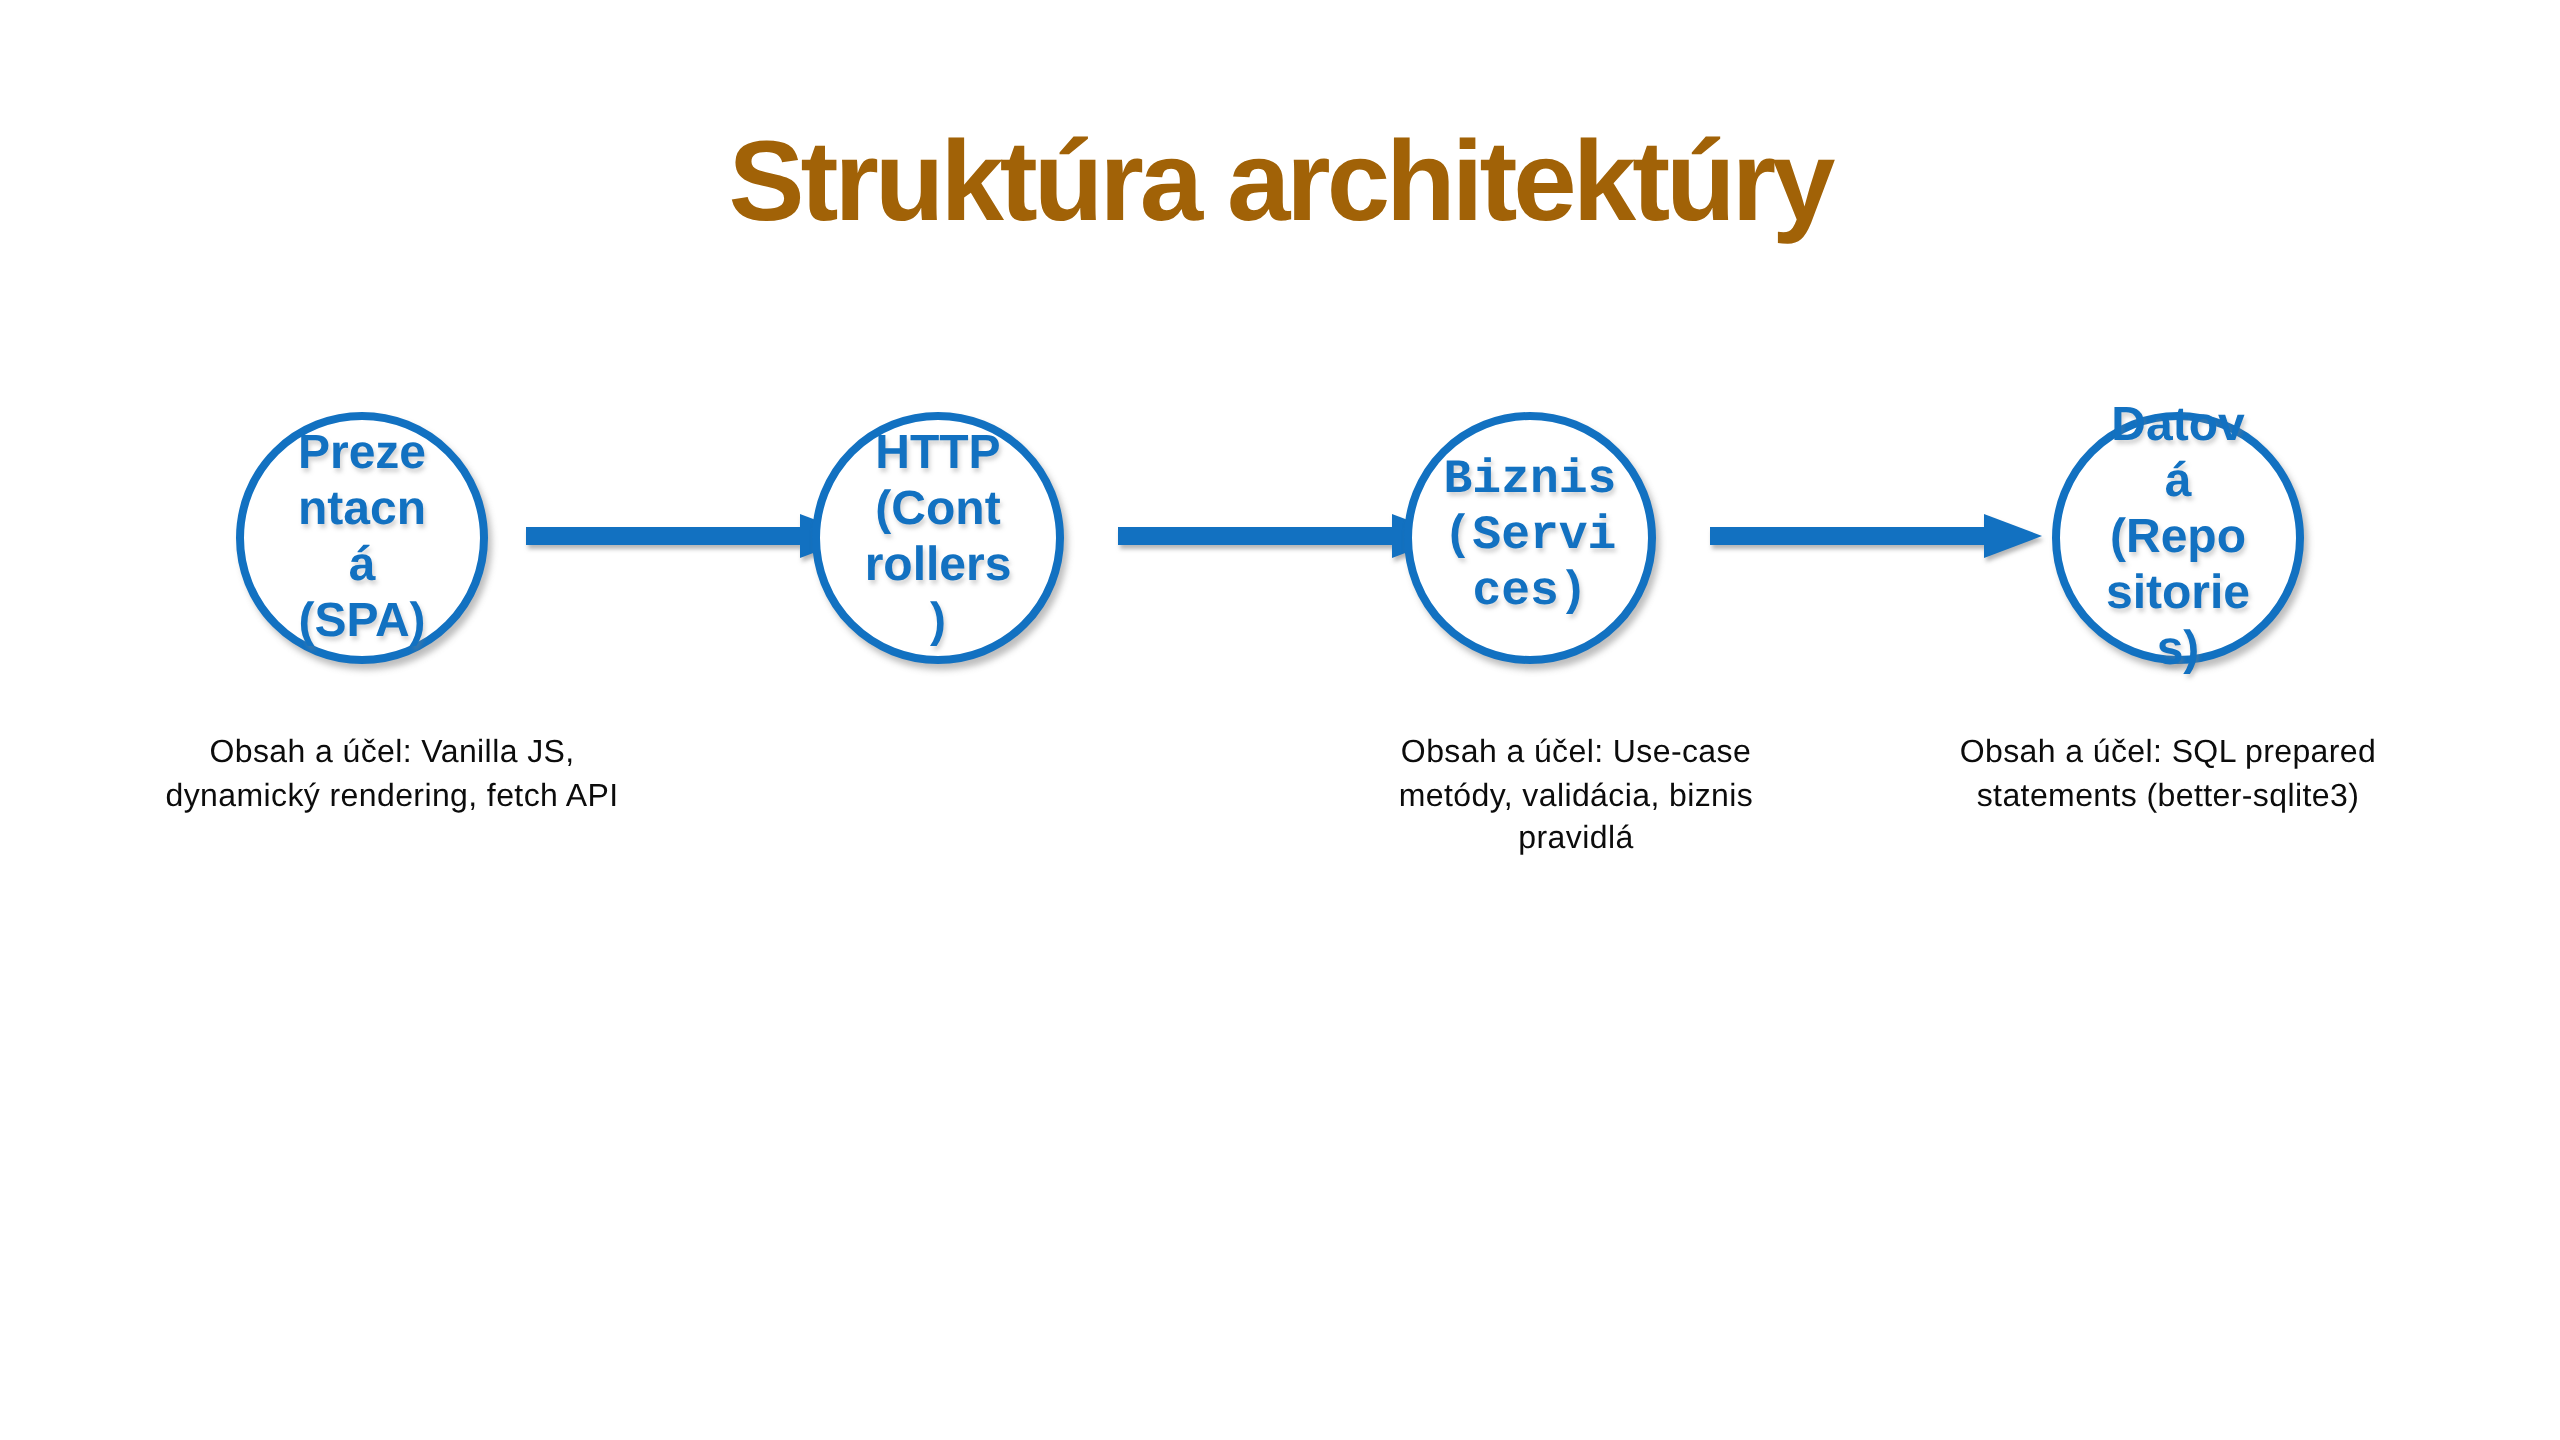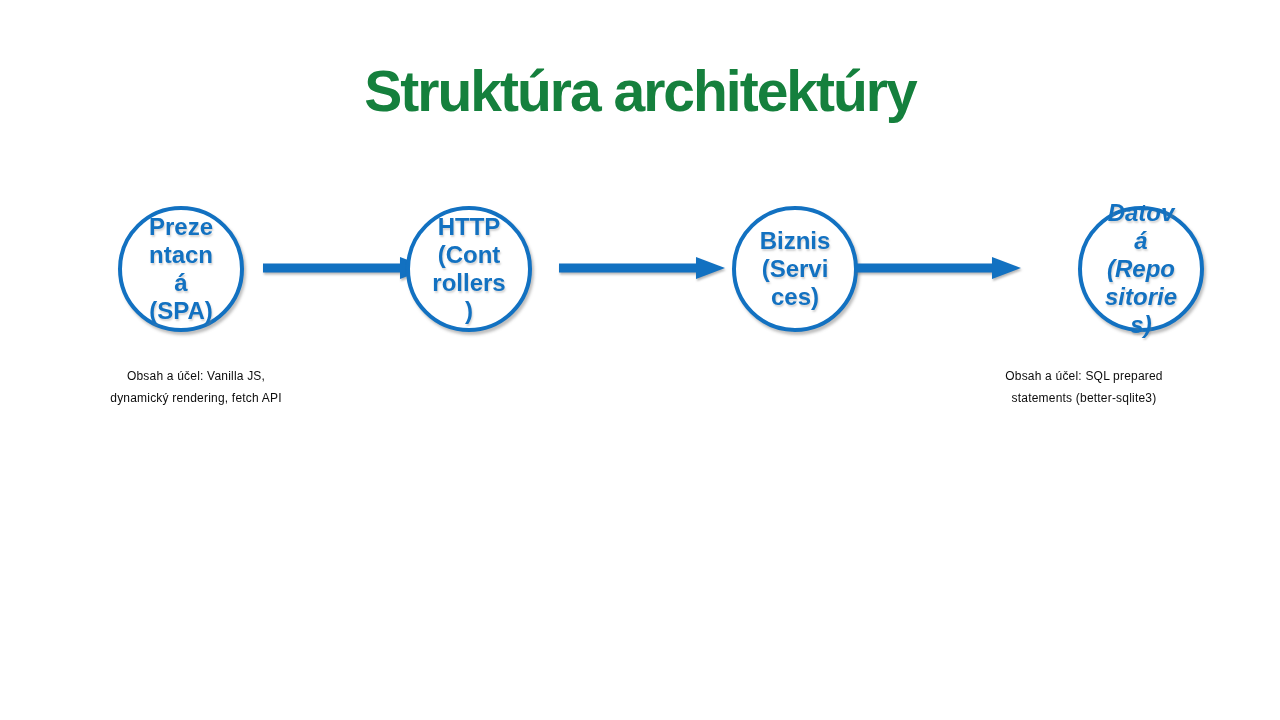--- a/index.html
+++ b/index.html
@@ -18,21 +18,21 @@
   }
   .slide-title {
     position: absolute;
     top: 58px;
     left: 0;
     width: 1280px;
     text-align: center;
     font-size: 57px;
     font-weight: 700;
     letter-spacing: -2px;
-    color: #15803d;
+    color: #a16207;
   }
   .node-circle {
     position: absolute;
     top: 206px;
     width: 126px;
     height: 126px;
     border: 4px solid var(--accent);
     border-radius: 50%;
     background: #ffffff;
     box-shadow: 2px 3px 3px rgba(110,110,110,0.45);
@@ -50,36 +50,36 @@
     font-weight: 700;
     color: var(--accent);
     text-shadow: 1px 2px 2px rgba(130,130,130,0.35);
   }
   .node-caption {
     position: absolute;
     top: 366px;
     width: 300px;
     text-align: center;
     white-space: pre-line;
-    font-size: 12px;
+    font-size: 16px;
     line-height: 21.5px;
     letter-spacing: 0.2px;
     color: var(--ink);
   }
   .flow-arrow {
     position: absolute;
     top: 254px;
     width: 170px;
     height: 28px;
     filter: drop-shadow(1px 2px 1px rgba(110,110,110,0.5));
   }
   .flow-arrow line { stroke: var(--accent); stroke-width: 9; }
   .flow-arrow polygon { fill: var(--accent); }
   
-  .c1 { left: 118px; } .c2 { left: 406px; } .c3 { left: 732px; } .c4 { left: 1078px; font-style: italic; }
+  .c1 { left: 118px; } .c2 { left: 406px; } .c3 { left: 702px; font-family: Liberation Mono, monospace; } .c4 { left: 1026px; }
   .cap1 { left: 46px; } .cap2 { left: 342px; } .cap3 { left: 638px; } .cap4 { left: 934px; }
   .a1 { left: 261px; } .a2 { left: 557px; } .a3 { left: 853px; }
 </style>
 </head>
 <body>
 
 <div class="slide">
 
   <h1 class="slide-title">Struktúra architektúry</h1>
 
@@ -107,20 +107,23 @@
   <svg class="flow-arrow a2" viewBox="0 0 170 28">
     <line x1="2" y1="14" x2="143" y2="14"></line>
     <polygon points="139,3 168,14 139,25"></polygon>
   </svg>
 
   <div class="node-circle c3">
     <div class="node-label">Biznis
 (Servi
 ces)</div>
   </div>
+  <div class="node-caption cap3">Obsah a účel: Use-case
+metódy, validácia, biznis
+pravidlá</div>
 
   <svg class="flow-arrow a3" viewBox="0 0 170 28">
     <line x1="2" y1="14" x2="143" y2="14"></line>
     <polygon points="139,3 168,14 139,25"></polygon>
   </svg>
 
   <div class="node-circle c4">
     <div class="node-label">Datov
 á
 (Repo

